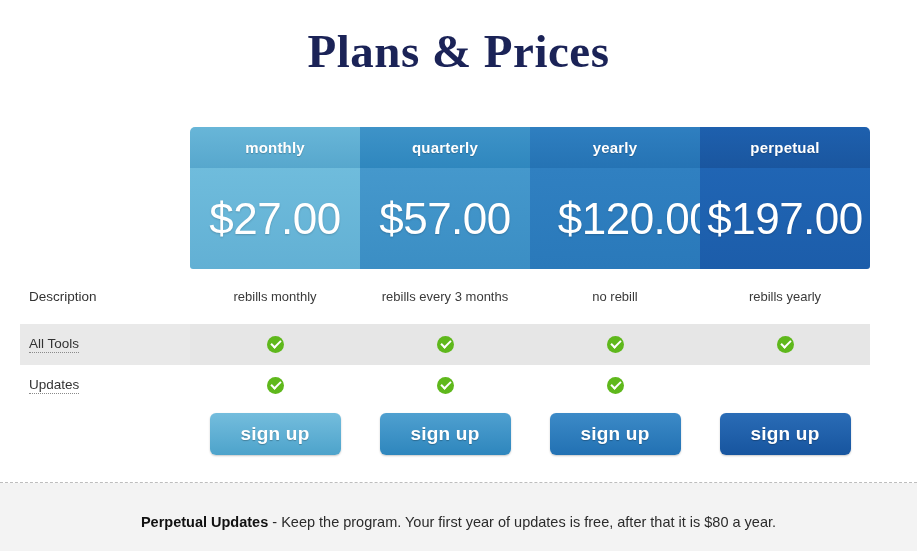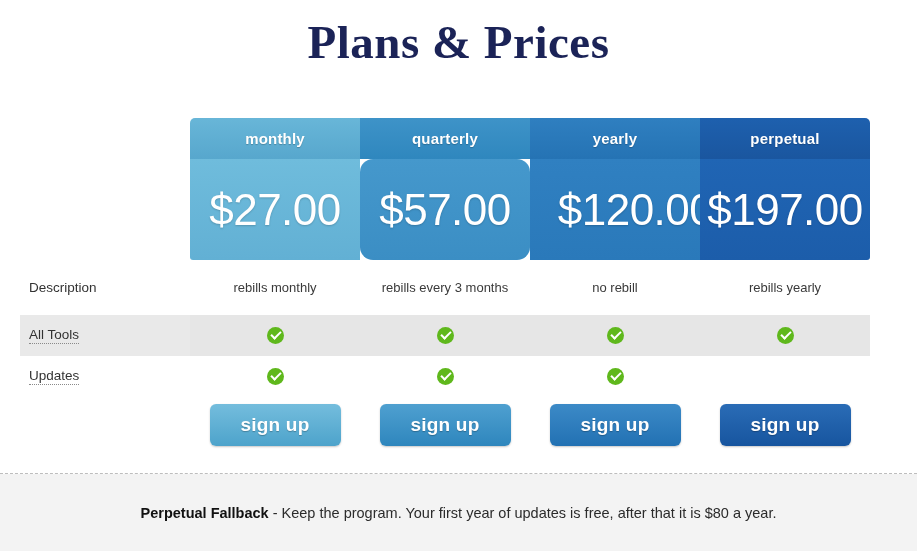--- a/index.html
+++ b/index.html
@@ -10,20 +10,21 @@
     background: #ffffff;
     font-family: "Liberation Sans", sans-serif;
     overflow: hidden;
   }
 
   #page {
     position: relative;
     width: 917px;
     height: 530px;
     background: #ffffff;
+    margin-top: 9px;
   }
 
   
   .page-title {
     position: absolute;
     left: 0;
     top: 10px;
     width: 917px;
     text-align: center;
     font-family: "Liberation Serif", "DejaVu Serif", serif;
@@ -85,21 +86,21 @@
     align-items: center;
     justify-content: center;
     color: #ffffff;
     font-size: 44px;
     font-weight: normal;
     letter-spacing: -0.5px;
     text-shadow: 0 1px 2px rgba(0,0,0,0.18);
   }
 
   .plan-price.c0 { background: linear-gradient(to bottom,#6fbcdc,#62b0d4); border-bottom-left-radius: 3px; }
-  .plan-price.c1 { background: linear-gradient(to bottom,#4598cc,#3b8ec4); border-radius: 13px; }
+  .plan-price.c1 { background: linear-gradient(to bottom,#4598cc,#3b8ec4); }
   .plan-price.c2 { background: linear-gradient(to bottom,#3080c1,#2a79ba); padding-left: 41px; }
   .plan-price.c3 { background: linear-gradient(to bottom,#2065b4,#1c5daa); border-bottom-right-radius: 3px; }
 
   
   .desc-row { height: 55px; }
 
   .desc-label,
   .feat-label {
     display: flex;
     align-items: center;
@@ -324,17 +325,17 @@
         <button class="signup c3">sign up</button>
       </div>
     </div>
 
   </div>
 
   <div class="divider"></div>
 
   <div class="footer">
     <div class="footer-text">
-      <b>Perpetual Fallback</b><span> - Keep the program. Your first year of updates is free, after that it is $80 a year.</span>
+      <b>Perpetual Updates</b><span> - Keep the program. Your first year of updates is free, after that it is $80 a year.</span>
     </div>
   </div>
 
 </div>
 
 </body></html>

